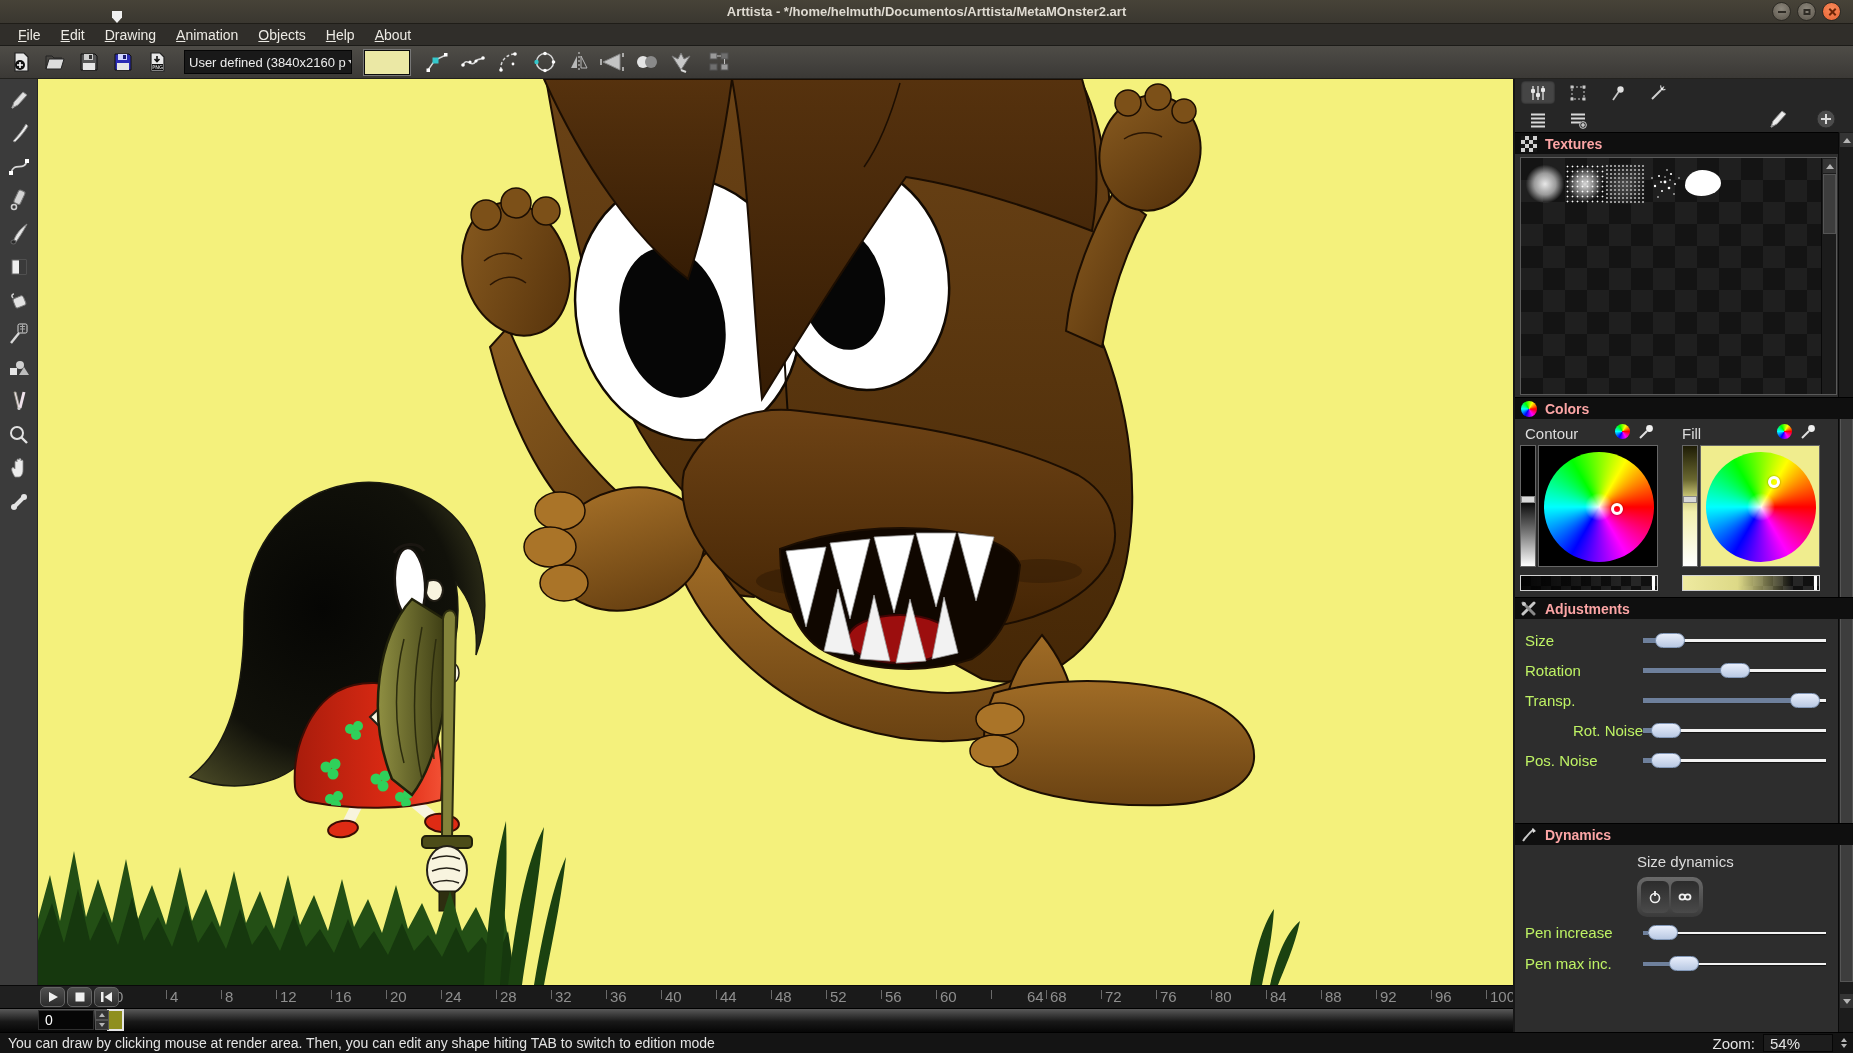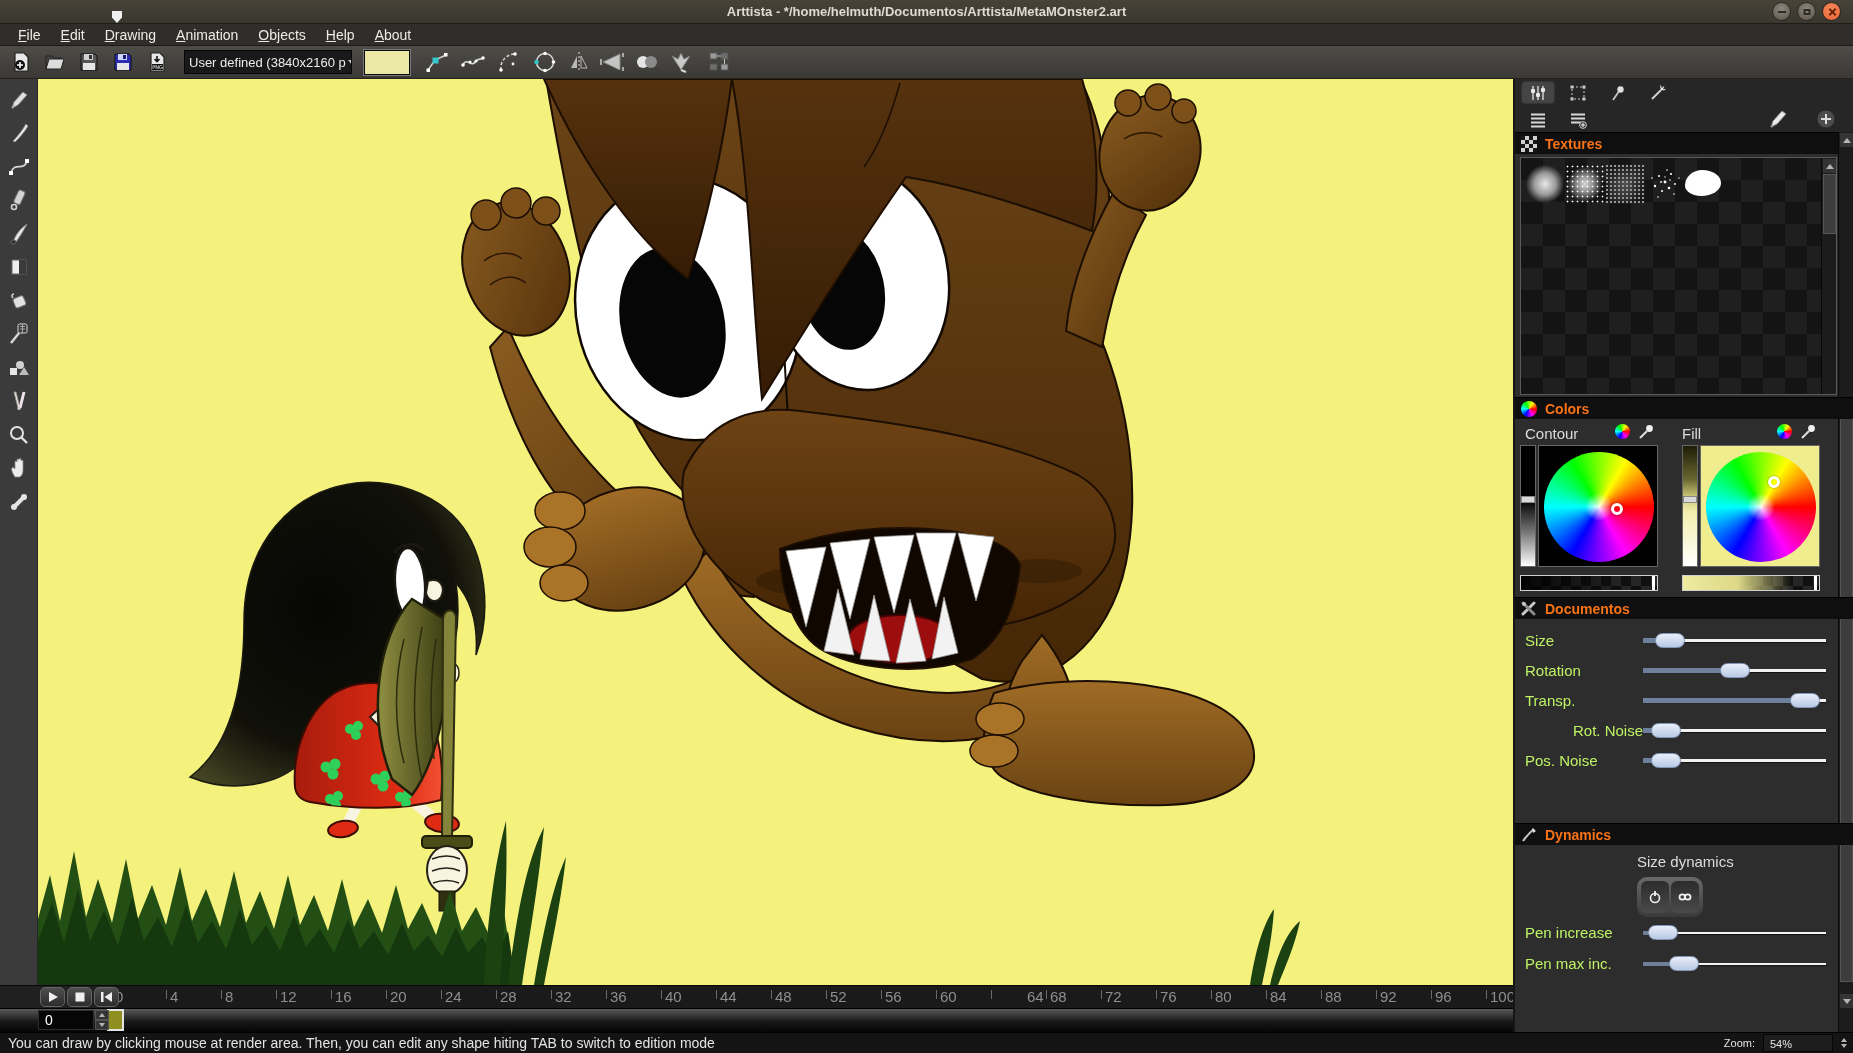--- a/index.html
+++ b/index.html
@@ -45,21 +45,21 @@
   
   #canvas-wrap{left:38px;top:79px;width:1475px;height:906px;background:var(--canvas-bg);}
   
   #rightpanel{left:1513px;top:79px;width:340px;height:953px;background:#2d2d2d;border-left:2px solid #161616;}
   #ptabs{left:0;top:0;width:340px;height:27px;background:#262626;display:flex;align-items:center;}
   .ptab{width:34px;height:23px;margin-left:6px;display:flex;align-items:center;justify-content:center;border-radius:4px;}
   .ptab.active{background:#454545;box-shadow:inset 0 0 2px #111;}
   #prow2{left:0;top:27px;width:340px;height:27px;background:#262626;display:flex;align-items:center;}
   .sec-head{left:0;width:340px;height:22px;background:#0f0f0f;border-top:1px solid #000;
     display:flex;align-items:center;}
-  .sec-head .txt{font-weight:bold;font-size:14px;color:#f97316;margin-left:8px;}
+  .sec-head .txt{font-weight:bold;font-size:14px;color:#fca5a5;margin-left:8px;}
   .sec-icon{margin-left:6px;width:16px;height:16px;flex:none;}
   .checker-sm{background:conic-gradient(#cfcfcf 90deg,#161616 90deg 180deg,#cfcfcf 180deg 270deg,#161616 270deg);
     background-size:8px 8px;}
   .wheel-ico{border-radius:50%;
     background:conic-gradient(from 90deg,#f00,#f0f,#00f,#0ff,#0f0,#ff0,#f00);}
   
   #texbox{left:5px;top:78px;width:317px;height:238px;border:1px solid #5a5a5a;
     background:conic-gradient(#1f1f1f 90deg,#141414 90deg 180deg,#1f1f1f 180deg 270deg,#141414 270deg);
     background-size:44px 44px;}
   .tex-sw{position:absolute;top:6px;width:40px;height:40px;}
@@ -110,21 +110,21 @@
   #framebox{left:38px;top:1010px;width:56px;height:20px;background:#060606;border:1px solid #2e2e2e;
     color:#fff;font-size:14px;display:flex;align-items:center;padding-left:6px;}
   .spin{position:absolute;width:14px;height:10px;background:#343434;border:1px solid #555;
     display:flex;align-items:center;justify-content:center;}
   #keyframe{left:107px;top:1009px;width:17px;height:22px;background:var(--keyframe);
     border:2px solid #e4e4e4;}
   
   #statusbar{left:0;top:1032px;width:1853px;height:21px;background:#141414;border-top:1px solid #000;
     display:flex;align-items:center;font-size:14px;color:#e4e4e4;}
   #status-msg{margin-left:8px;}
-  #zoom-area{position:absolute;right:6px;display:flex;align-items:center;gap:8px;font-size:11px;}
+  #zoom-area{position:absolute;right:6px;display:flex;align-items:center;gap:8px;font-size:15px;}
   #zoom-val{width:70px;background:#1d1d1d;border:1px solid #060606;padding:0 6px;height:18px;line-height:18px;}
   svg{display:block;}
 </style>
 </head>
 <body>
 
 <div id="app">
 
   <div class="abs" id="titlebar">
     <div id="title">Arttista - */home/helmuth/Documentos/Arttista/MetaMOnster2.art</div>
@@ -678,21 +678,21 @@
         <div class="ahandle"></div>
       </div>
     </div>
 
     <div class="abs sec-head" style="top:518px">
       <svg class="sec-icon" width="16" height="16" viewBox="0 0 16 16">
         <path d="M2,13 L13,2" stroke="#c8c8c8" stroke-width="3" stroke-linecap="round"></path>
         <path d="M2,2 L13,13" stroke="#8a8a8a" stroke-width="3" stroke-linecap="round"></path>
         <circle cx="3" cy="3" r="2" fill="#c8c8c8"></circle>
       </svg>
-      <span class="txt">Documentos</span>
+      <span class="txt">Adjustments</span>
     </div>
     <div class="abs" style="top:546px;left:0;width:325px;">
         <div class="sl-row" style="height: 30px;">
           <div class="sl-label">Size</div>
           <div class="sl-track">
             <div class="sl-line"></div>
             <div class="sl-fill" style="width: 8%;"></div>
             <div class="sl-handle" style="left: calc(8% - 2.4px); background: linear-gradient(rgb(232, 238, 251), rgb(185, 201, 227));"></div>
           </div>
         </div>

